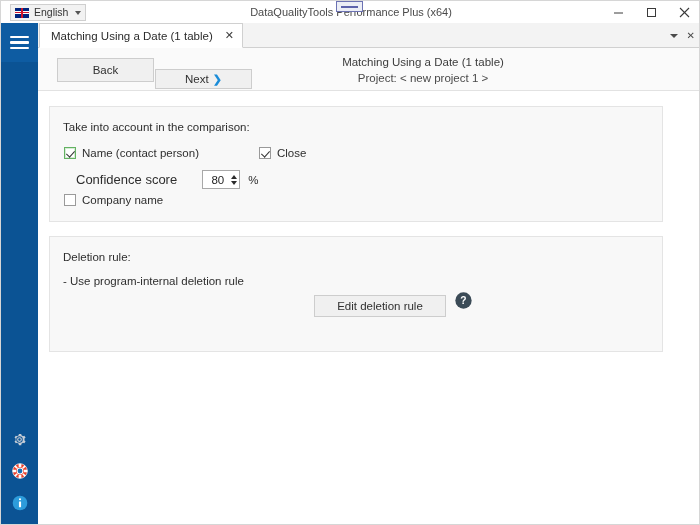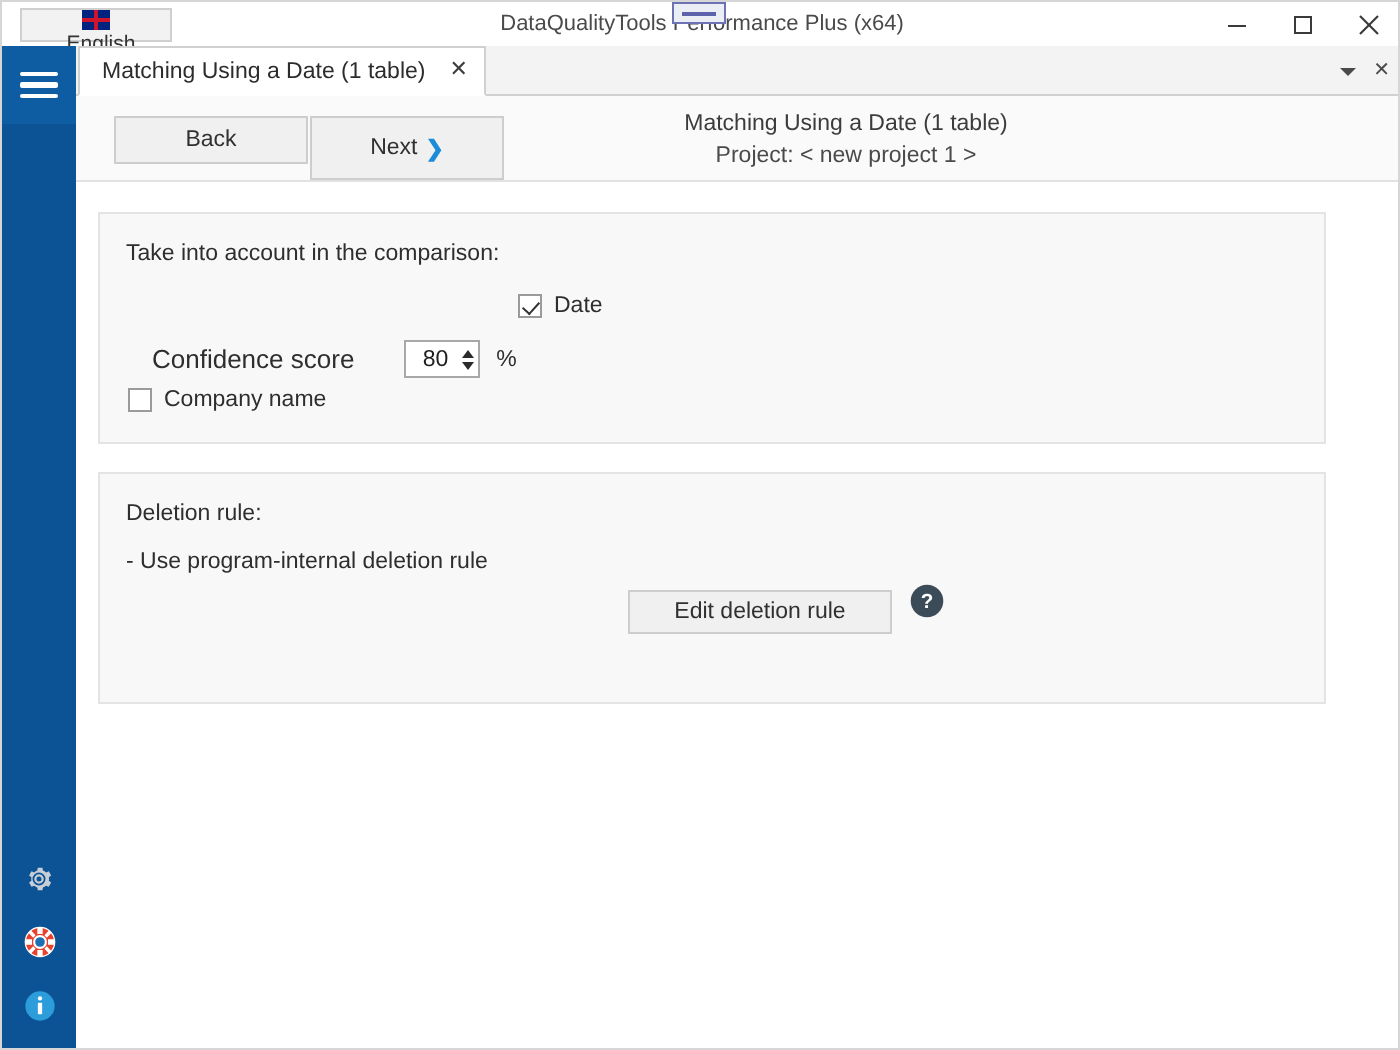--- a/index.html
+++ b/index.html
@@ -24,21 +24,20 @@
     background: #ffffff;
   }
   .lang-selector {
     position: absolute; left: 9px; top: 3px;
     width: 76px; height: 17px;
     background: #f2f2f2;
     border: 1px solid #cfcfcf;
     display: flex; align-items: center;
     padding: 0 4px;
     cursor: default;
-    flex-direction: column;
   }
   .flag {
     width: 14px; height: 10px;
     position: relative;
     background: #00247d;
     overflow: hidden;
     flex: 0 0 auto;
   }
   .flag::before {
     content: ""; position: absolute;
@@ -171,21 +170,21 @@
   }
   .btn {
     background: #f0f0f0;
     border: 1px solid #cdcdcd;
     font-size: 11.5px; color: #303030;
     font-family: "Liberation Sans", sans-serif;
     display: flex; align-items: center; justify-content: center;
     cursor: default;
   }
   .btn-back { position: absolute; left: 19px; top: 10px; width: 97px; height: 24px; }
-  .btn-next { position: absolute; left: 117px; top: 10px; width: 97px; height: 32px; gap: 4px; }
+  .btn-next { position: absolute; left: 117px; top: 21px; width: 97px; height: 20px; gap: 4px; }
   .next-chev { color: #1a8cd8; font-size: 11px; font-weight: bold; }
   .btn-close { position: absolute; right: 27px; top: 10px; width: 97px; height: 24px; }
   .cmd-title {
     position: absolute; left: 230px; top: 6px; width: 310px;
     text-align: center;
     font-size: 11.5px; color: #3c3c3c; line-height: 16px;
   }
   .cmd-title .sub { color: #4a4a4a; }
 
   
@@ -382,24 +381,28 @@
       <div class="sub">Project: &lt; new project 1 &gt;</div>
     </div>
   </div>
 
   <div class="content">
 
     <div class="panel panel-compare">
 
       <div class="panel-head" style="left:13px; top:14px;">Take into account in the comparison:</div>
 
+      <div class="cbrow" style="left:14px; top:40px;">
+        <span class="cb checked focus"></span>
+        <span class="cb-label">Name (contact person)</span>
+      </div>
 
       <div class="cbrow" style="left:209px; top:40px;">
         <span class="cb checked"></span>
-        <span class="cb-label">Date</span>
+        <span class="cb-label">Close</span>
       </div>
 
       <div class="spin-wrap" style="left:26px; top:63px;">
         <span class="spin-label">Confidence score</span>
         <span class="spinner">
           <span class="spin-val">80</span>
           <span class="spin-arrows">
             <span class="sp-up"></span>
             <span class="sp-dn"></span>
           </span>

